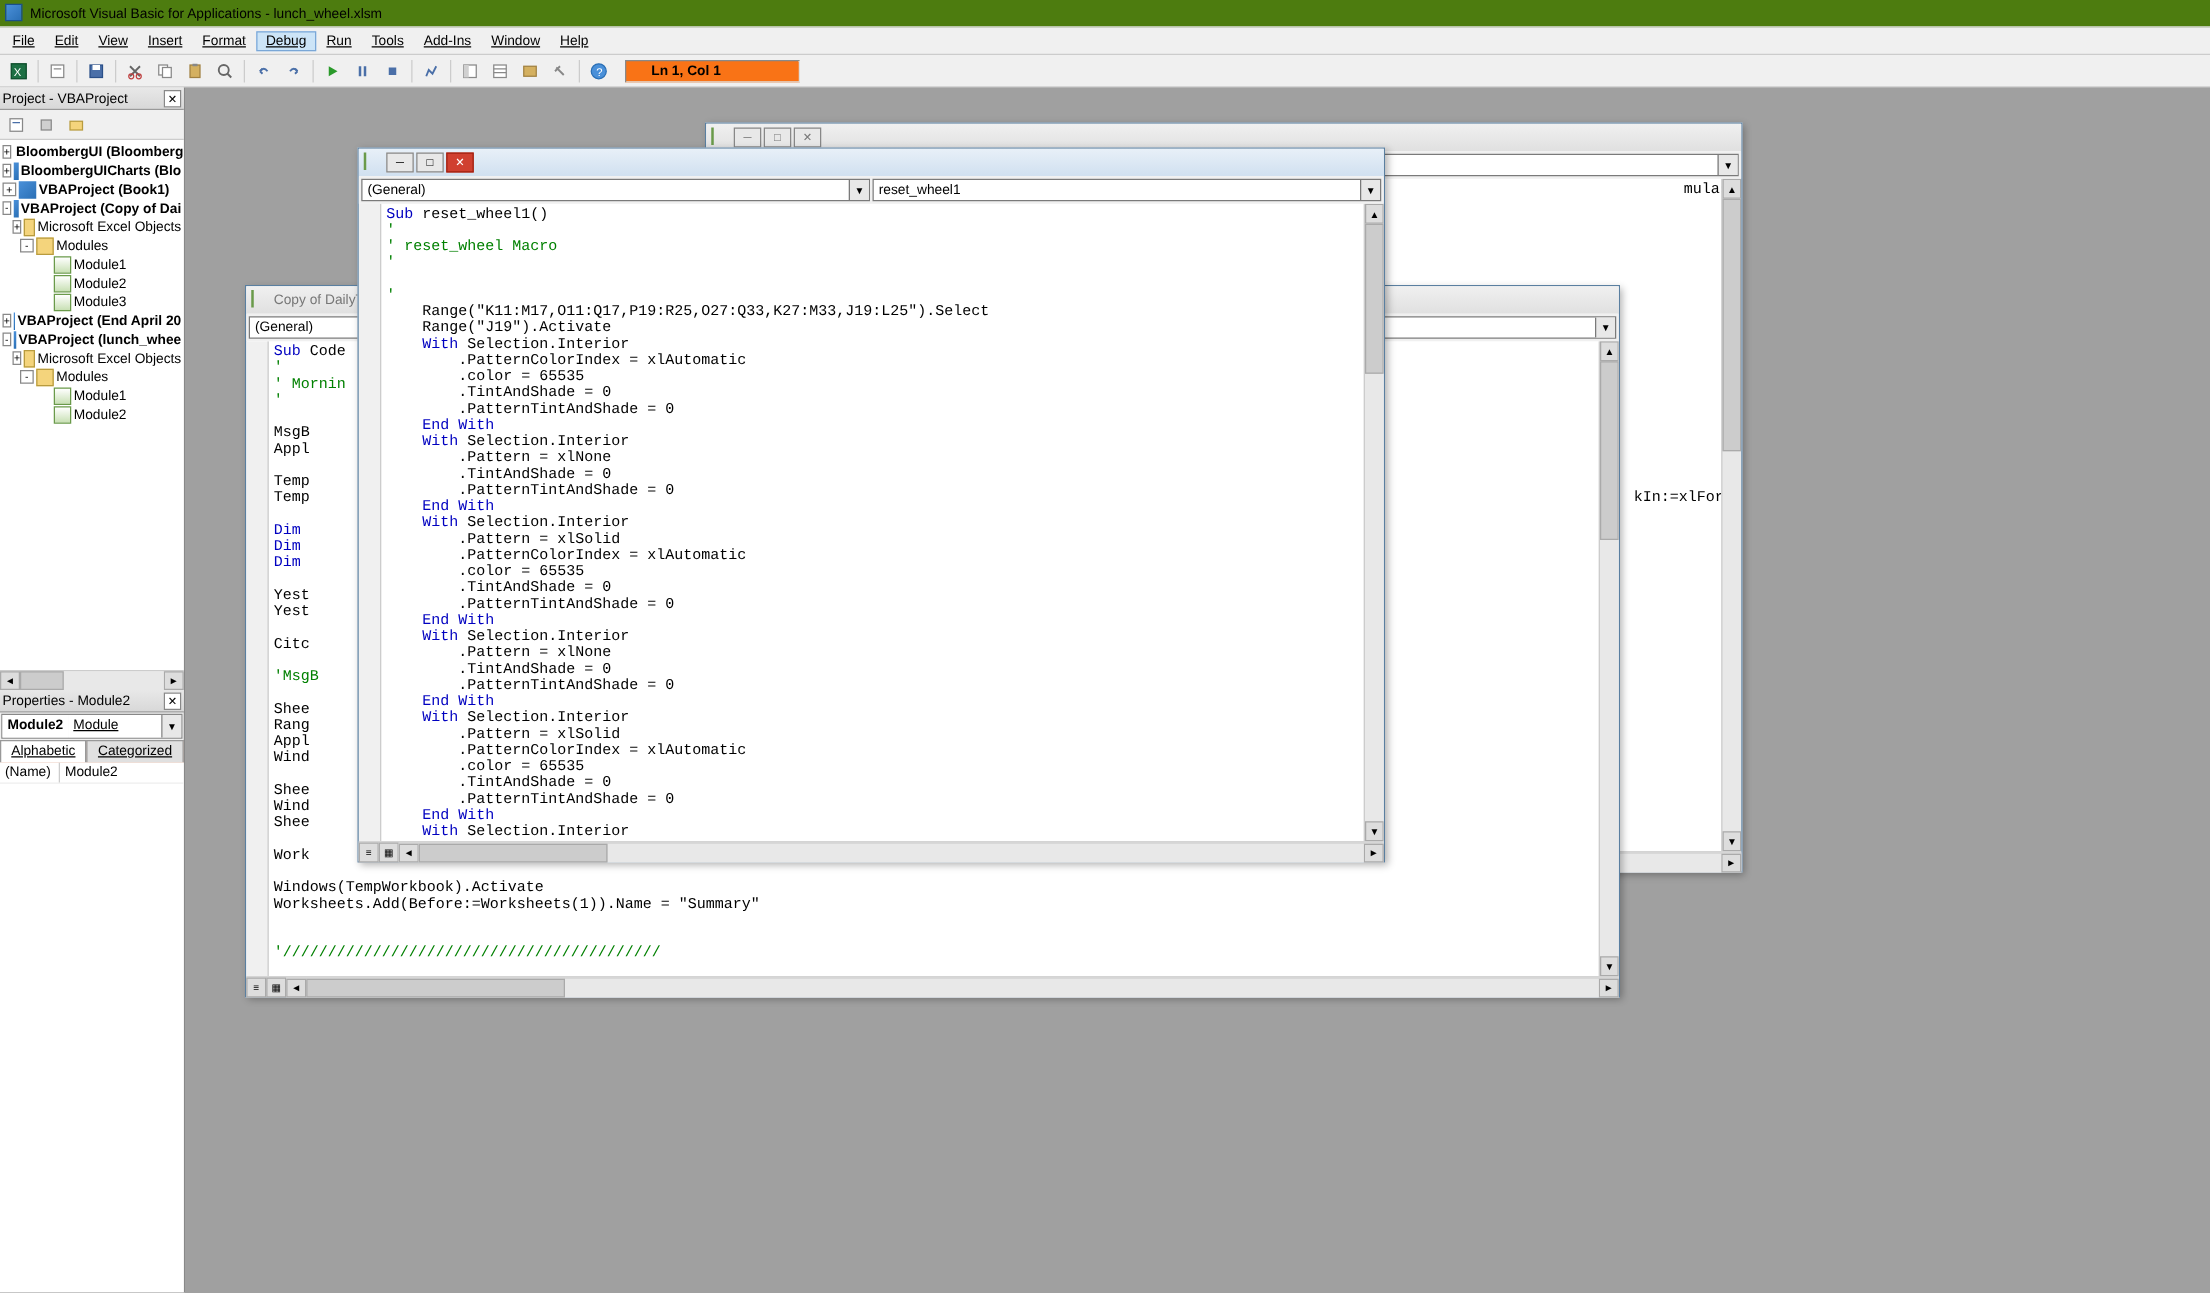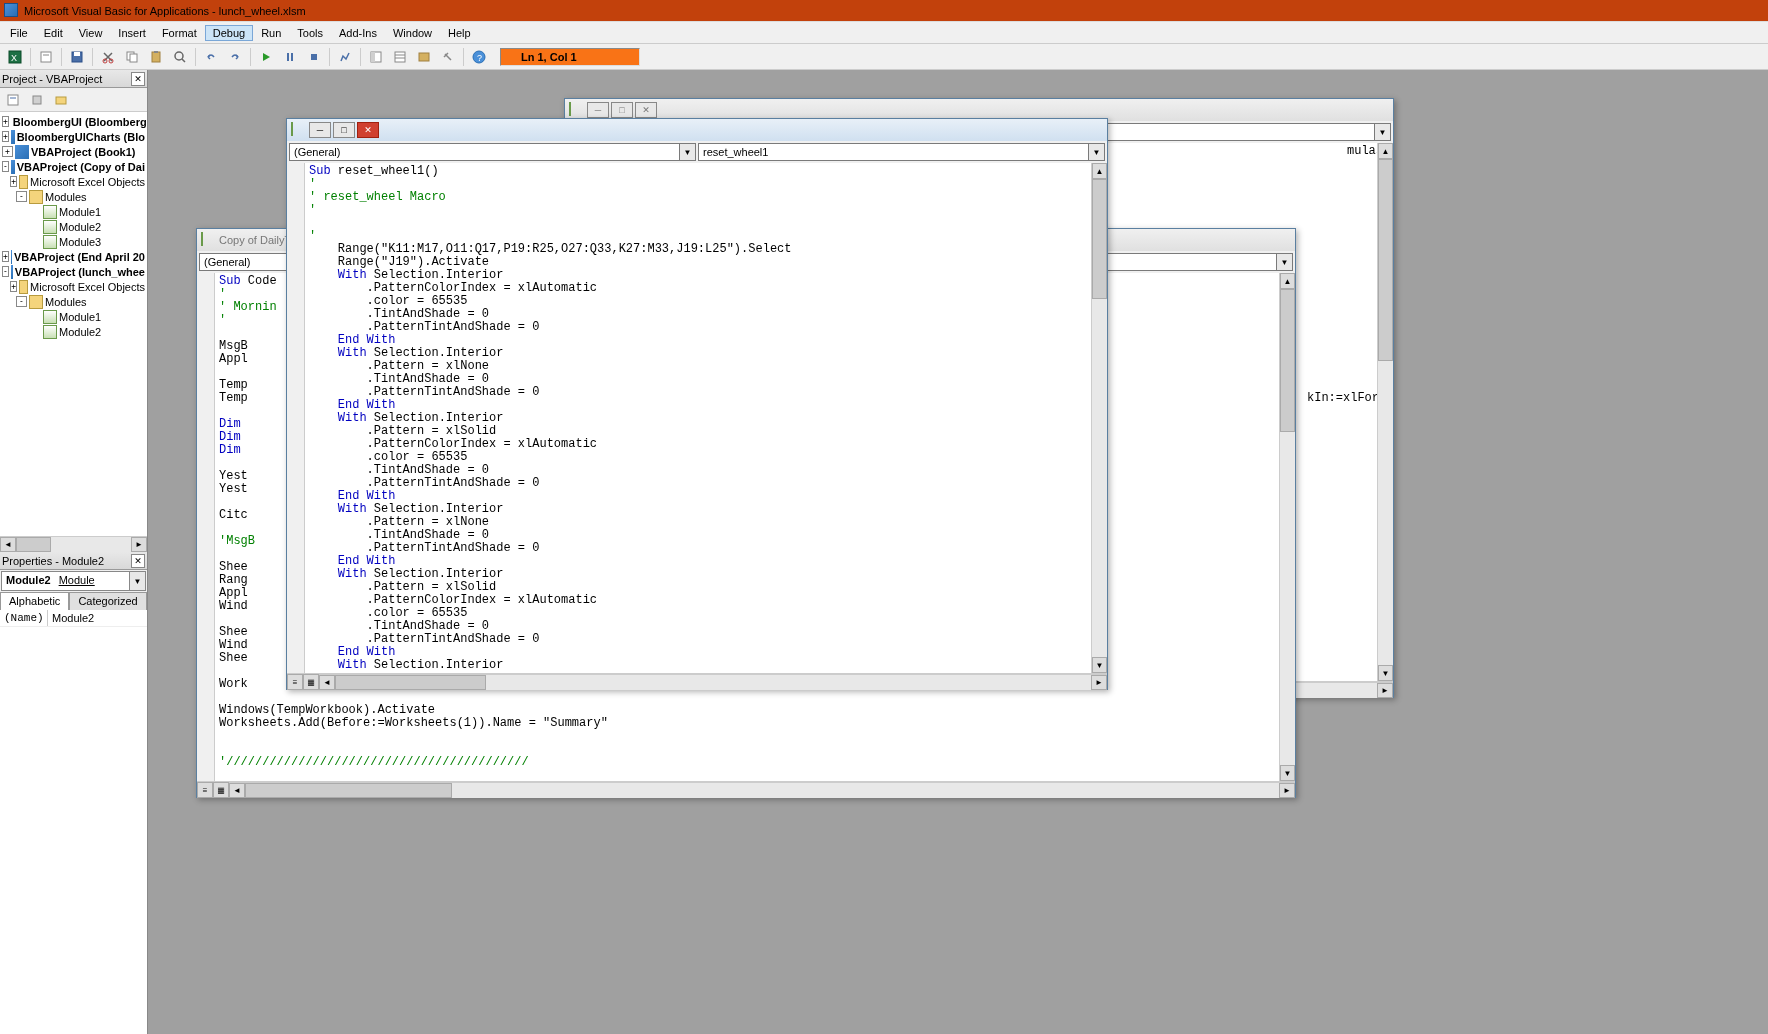--- a/index.html
+++ b/index.html
@@ -1,21 +1,21 @@
 <!DOCTYPE html>
 <html><head>
 <meta charset="utf-8">
 <style>
 * { box-sizing: border-box; margin: 0; padding: 0; }
 body { font-family: "Segoe UI", Tahoma, sans-serif; font-size: 11px; background: #a0a0a0; width: 1768px; height: 1034px; overflow: hidden; position: relative; }
-.app-titlebar { background: #c2410c; height: 22px; display: flex; align-items: center; padding: 0 4px; border-bottom: 1px solid #ddd; }
+.app-titlebar { background: #4d7c0f; height: 22px; display: flex; align-items: center; padding: 0 4px; border-bottom: 1px solid #ddd; }
 .app-titlebar .icon { width: 16px; height: 16px; margin-right: 4px; }
 .vba-icon { display:inline-block; width:14px; height:14px; background:linear-gradient(135deg,#4a90d9 0,#2a6fb5 100%); border:1px solid #1a4f8a; }
 .menubar { background:#f0f0f0; height:22px; display:flex; align-items:center; padding:0 2px; border-bottom:1px solid #ccc; }
-.menubar .mi { padding:2px 8px; cursor:pointer; }
+.menubar .mi { padding:2px 8px; cursor:pointer;text-decoration:underline; }
 .menubar .mi.active { background:#cce4f7; border:1px solid #7aa7d7; padding:1px 7px; }
 .toolbar { background:#f0f0f0; height:26px; display:flex; align-items:center; padding:0 4px; gap:2px; border-bottom:1px solid #ccc; }
 .tb-btn { width:22px; height:22px; display:flex; align-items:center; justify-content:center; cursor:pointer; }
 .tb-sep { width:1px; height:18px; background:#ccc; margin:0 2px; }
 .tb-status { margin-left:8px; padding:2px 20px; min-width:140px; border:1px inset #ddd; background:#f97316; font-size:11px;font-weight:bold; }
 .main { position:absolute; top:70px; left:0; right:0; bottom:0; display:flex; }
 .left-col { width:148px; display:flex; flex-direction:column; background:#f0f0f0; border-right:1px solid #888; }
 .pane-title { background:linear-gradient(#e8e8e8,#d8d8d8); height:18px; display:flex; align-items:center; justify-content:space-between; padding:0 2px; font-size:11px; border-bottom:1px solid #999; }
 .pane-title .close-x { width:14px; height:14px; border:1px solid #888; display:flex; align-items:center; justify-content:center; font-size:9px; cursor:pointer; background:#fff; font-family:Arial; }
 .pane-toolbar { height:24px; background:#f0f0f0; display:flex; align-items:center; padding:0 2px; gap:2px; border-bottom:1px solid #ccc; }
@@ -31,27 +31,27 @@
 .tree .lbl { white-space:nowrap; }
 .tree .lbl.bold { font-weight:bold; }
 .hscroll { height:16px; background:#e8e8e8; border-top:1px solid #ccc; display:flex; }
 .hscroll .arrow { width:16px; background:#ddd; border:1px solid #aaa; display:flex; align-items:center; justify-content:center; font-size:8px; cursor:pointer; }
 .hscroll .track { flex:1; background:#e8e8e8; position:relative; }
 .hscroll .thumb { position:absolute; height:100%; background:#ccc; border:1px solid #aaa; }
 .props-combo { height:20px; display:flex; border:1px solid #888; margin:1px; }
 .props-combo .n { font-weight:bold; padding:2px 4px; background:#fff; }
 .props-combo .t { flex:1; padding:2px 4px; background:#fff;text-decoration:underline; }
 .props-combo .dd { width:16px; background:#e8e8e8; border-left:1px solid #888; display:flex; align-items:center; justify-content:center; font-size:8px; cursor:pointer; }
-.tabs { display:flex; height:18px; background:#c2410c; }
+.tabs { display:flex; height:18px; background:#c2410c;text-decoration:underline; }
 .tabs .tab { padding:2px 8px; border:1px solid #999; border-bottom:none; background:#fff; cursor:pointer; font-size:11px; }
 .tabs .tab.inactive { background:#e0e0e0; }
 .props-grid { background:#fff; }
 .props-grid .prow { display:flex; border-bottom:1px solid #eee; }
 .props-grid .pcell { padding:2px 4px; font-size:11px; }
-.props-grid .pn { width:48px; border-right:1px solid #ccc;font-family:Liberation Mono, monospace; }
+.props-grid .pn { width:48px; border-right:1px solid #ccc; }
 .workspace { flex:1; position:relative; background:#a0a0a0; }
 .code-win { position:absolute; background:#fff; border:1px solid #5a7fa0; box-shadow:2px 2px 6px rgba(0,0,0,0.3); display:flex; flex-direction:column; }
 .win-title { height:22px; display:flex; align-items:center; padding:0 4px; background:linear-gradient(#e8f0f8,#d0e0f0); }
 .win-title.inactive { background:linear-gradient(#f0f0f0,#e0e0e0); color:#777; }
 .win-title .wicon { width:14px; height:14px; margin-right:4px; }
 .win-title .wt { flex:1; font-size:11px; }
 .win-title .wbtns { display:flex; gap:2px; }
 .win-title .wbtn { width:22px; height:16px; border:1px solid #888; background:#e8e8e8; display:flex; align-items:center; justify-content:center; font-size:9px; cursor:pointer; }
 .win-title .wbtn.close { background:#d04030; color:#fff; border-color:#a02010; }
 .combo-row { height:22px; display:flex; gap:2px; padding:2px; background:#f0f0f0; }

